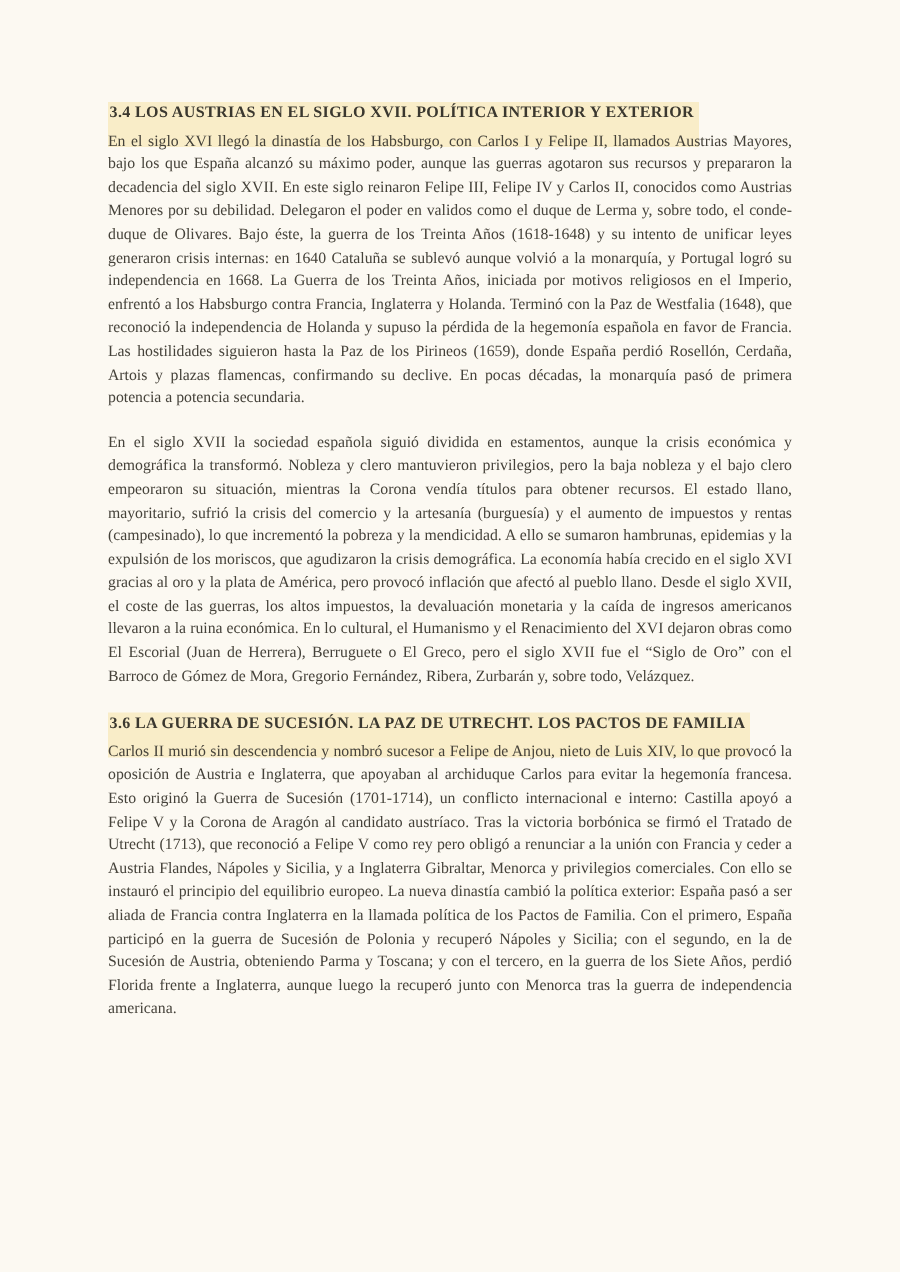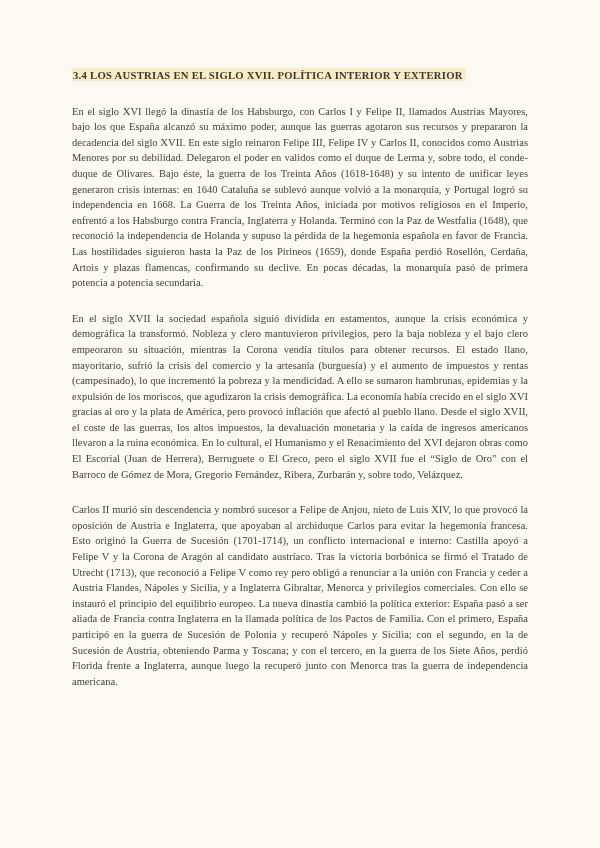--- a/index.html
+++ b/index.html
@@ -24,25 +24,25 @@
     margin: 0 0 2px 0;
     line-height: 15.6px;
   }
   .section-heading {
     display: inline;
     background: #f9edc8;
     color: #3b382f;
     font-weight: bold;
     font-size: 10.7px;
     letter-spacing: 0.25px;
-    padding: 1px 3px 0 1px;
+    padding: 1px 3px 17px 1px;
     text-align: right;
   }
   .section-body {
-    margin: 20px 0 0 0;
+    margin: 3px 0 0 0;
     color: #45423a;
     font-size: 10.5px;
     line-height: 15.6px;
     text-align: justify;
     text-justify: inter-word;
   }
 </style>
 </head>
 <body>
 
@@ -53,16 +53,19 @@
       <span class="section-heading">3.4 LOS AUSTRIAS EN EL SIGLO XVII. POLÍTICA INTERIOR Y EXTERIOR</span>
     </div>
     <p class="section-body">En el siglo XVI llegó la dinastía de los Habsburgo, con Carlos I y Felipe II, llamados Austrias Mayores, bajo los que España alcanzó su máximo poder, aunque las guerras agotaron sus recursos y prepararon la decadencia del siglo XVII. En este siglo reinaron Felipe III, Felipe IV y Carlos II, conocidos como Austrias Menores por su debilidad. Delegaron el poder en validos como el duque de Lerma y, sobre todo, el conde-duque de Olivares. Bajo éste, la guerra de los Treinta Años (1618-1648) y su intento de unificar leyes generaron crisis internas: en 1640 Cataluña se sublevó aunque volvió a la monarquía, y Portugal logró su independencia en 1668. La Guerra de los Treinta Años, iniciada por motivos religiosos en el Imperio, enfrentó a los Habsburgo contra Francia, Inglaterra y Holanda. Terminó con la Paz de Westfalia (1648), que reconoció la independencia de Holanda y supuso la pérdida de la hegemonía española en favor de Francia. Las hostilidades siguieron hasta la Paz de los Pirineos (1659), donde España perdió Rosellón, Cerdaña, Artois y plazas flamencas, confirmando su declive. En pocas décadas, la monarquía pasó de primera potencia a potencia secundaria.</p>
   </div>
 
   <div class="section">
     <p class="section-body">En el siglo XVII la sociedad española siguió dividida en estamentos, aunque la crisis económica y demográfica la transformó. Nobleza y clero mantuvieron privilegios, pero la baja nobleza y el bajo clero empeoraron su situación, mientras la Corona vendía títulos para obtener recursos. El estado llano, mayoritario, sufrió la crisis del comercio y la artesanía (burguesía) y el aumento de impuestos y rentas (campesinado), lo que incrementó la pobreza y la mendicidad. A ello se sumaron hambrunas, epidemias y la expulsión de los moriscos, que agudizaron la crisis demográfica. La economía había crecido en el siglo XVI gracias al oro y la plata de América, pero provocó inflación que afectó al pueblo llano. Desde el siglo XVII, el coste de las guerras, los altos impuestos, la devaluación monetaria y la caída de ingresos americanos llevaron a la ruina económica. En lo cultural, el Humanismo y el Renacimiento del XVI dejaron obras como El Escorial (Juan de Herrera), Berruguete o El Greco, pero el siglo XVII fue el “Siglo de Oro” con el Barroco de Gómez de Mora, Gregorio Fernández, Ribera, Zurbarán y, sobre todo, Velázquez.</p>
   </div>
 
   <div class="section">
+    <div class="heading-row">
+      <span class="section-heading">3.6 LA GUERRA DE SUCESIÓN. LA PAZ DE UTRECHT. LOS PACTOS DE FAMILIA</span>
+    </div>
     <p class="section-body">Carlos II murió sin descendencia y nombró sucesor a Felipe de Anjou, nieto de Luis XIV, lo que provocó la oposición de Austria e Inglaterra, que apoyaban al archiduque Carlos para evitar la hegemonía francesa. Esto originó la Guerra de Sucesión (1701-1714), un conflicto internacional e interno: Castilla apoyó a Felipe V y la Corona de Aragón al candidato austríaco. Tras la victoria borbónica se firmó el Tratado de Utrecht (1713), que reconoció a Felipe V como rey pero obligó a renunciar a la unión con Francia y ceder a Austria Flandes, Nápoles y Sicilia, y a Inglaterra Gibraltar, Menorca y privilegios comerciales. Con ello se instauró el principio del equilibrio europeo. La nueva dinastía cambió la política exterior: España pasó a ser aliada de Francia contra Inglaterra en la llamada política de los Pactos de Familia. Con el primero, España participó en la guerra de Sucesión de Polonia y recuperó Nápoles y Sicilia; con el segundo, en la de Sucesión de Austria, obteniendo Parma y Toscana; y con el tercero, en la guerra de los Siete Años, perdió Florida frente a Inglaterra, aunque luego la recuperó junto con Menorca tras la guerra de independencia americana.</p>
   </div>
 
 </div>
 
 </body></html>

